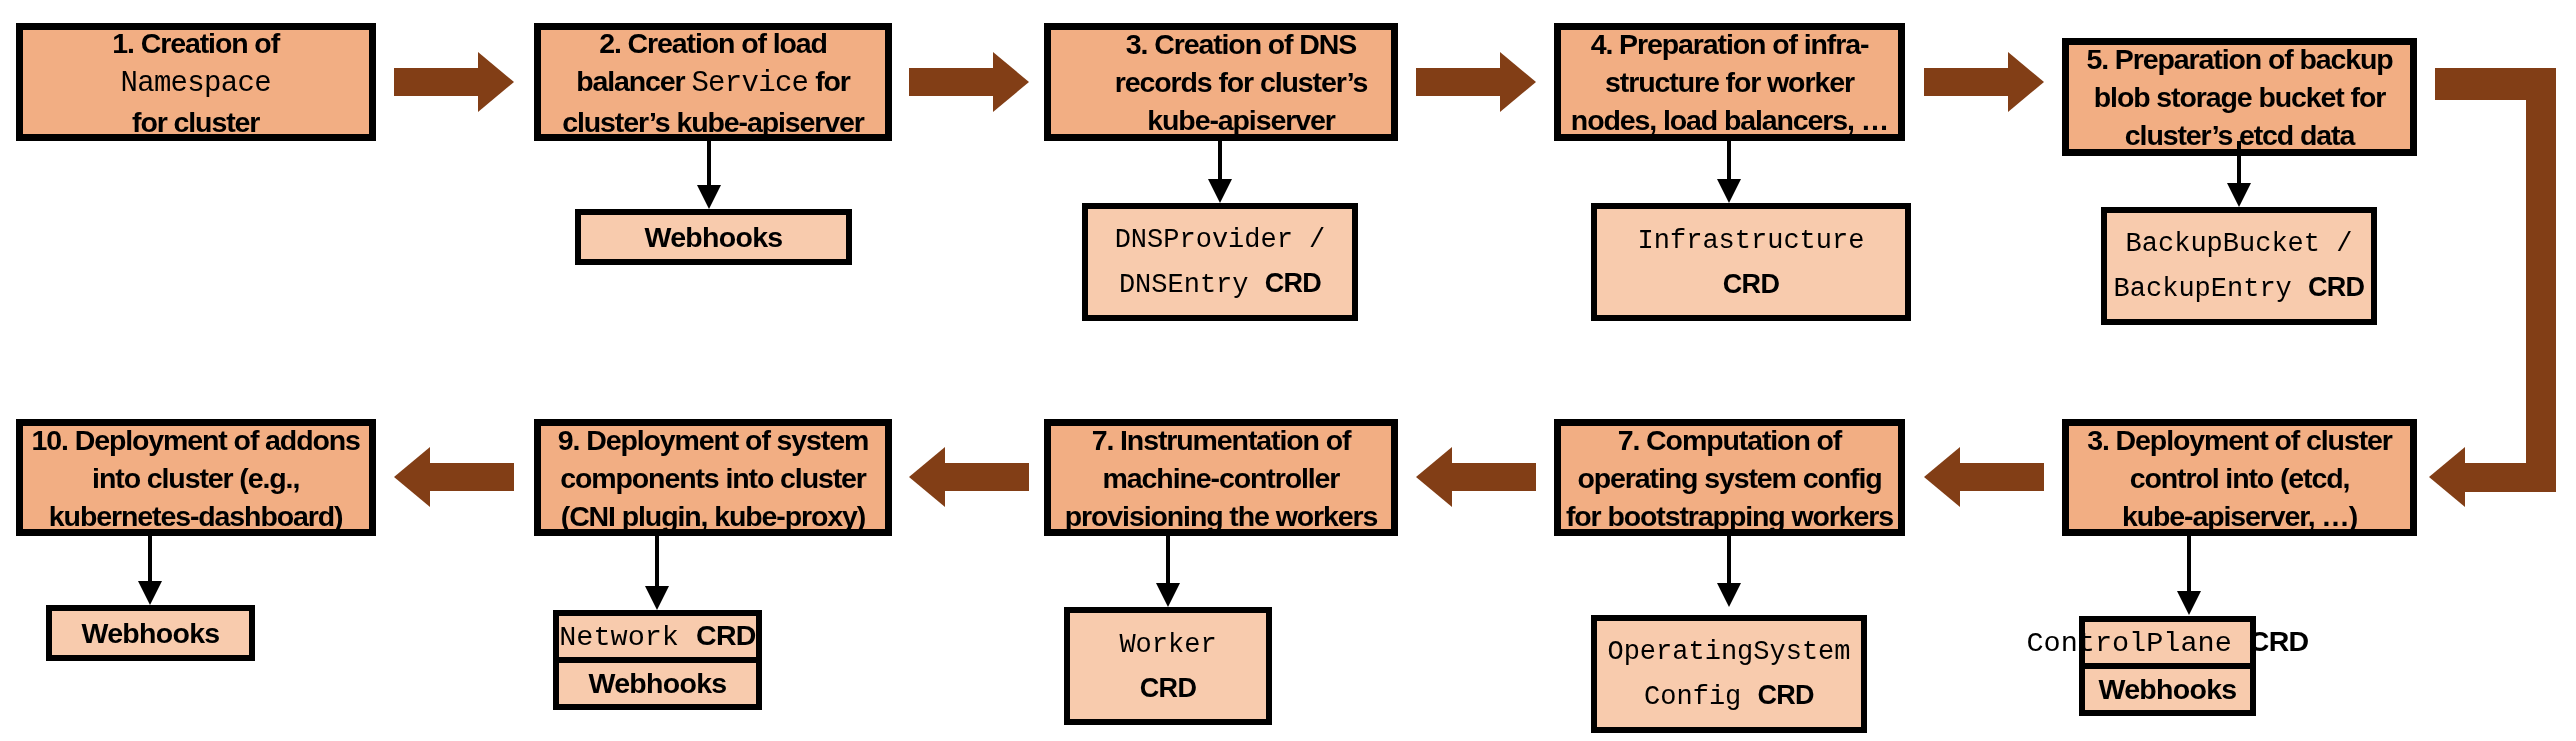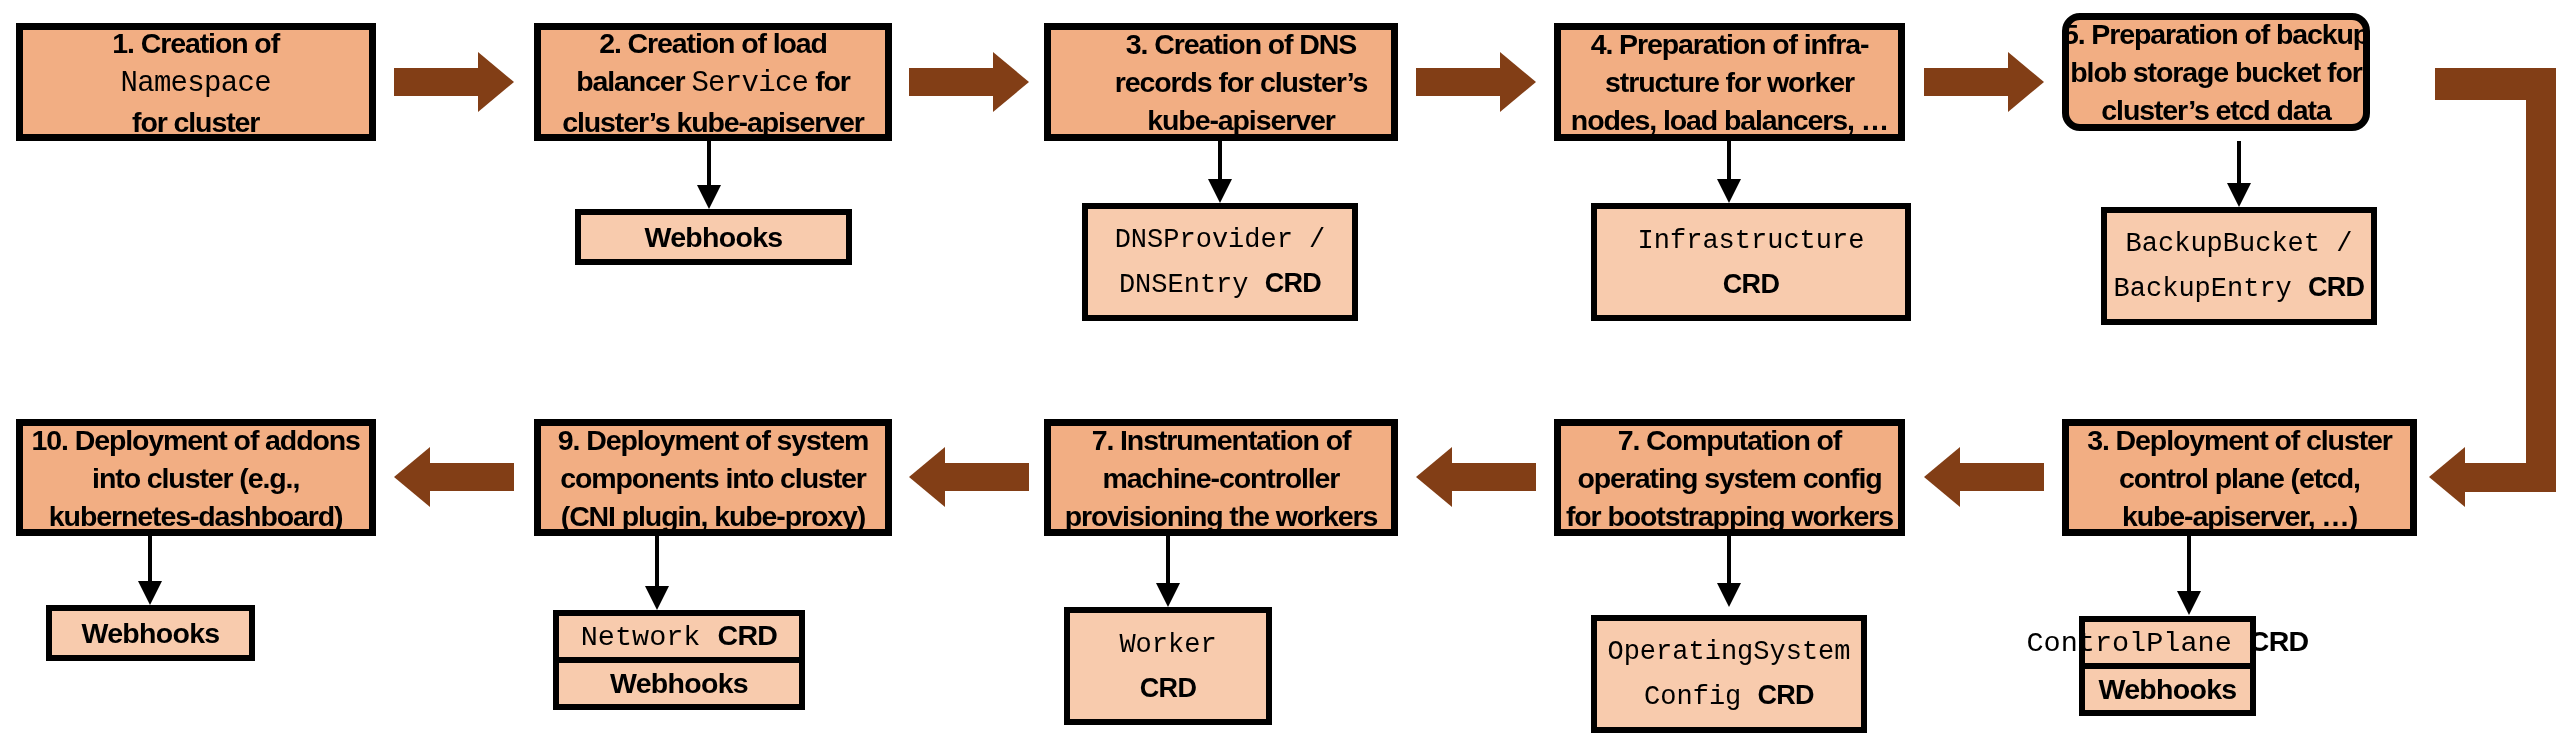--- a/index.html
+++ b/index.html
@@ -26,21 +26,21 @@
   }
   .tline .mono{
     font-family:"Liberation Mono","DejaVu Sans Mono",monospace;
     font-weight:normal;letter-spacing:-0.7px;font-size:29px;
   }
   .tline .sans{font-family:"Liberation Sans",sans-serif;}
   #step-1{left:15.7px;top:23px;width:360px;height:118px;}
   #step-2{left:534px;top:23px;width:358px;height:118px;}
   #step-3{left:1044px;top:23px;width:354px;height:118px;padding-left:40px;}
   #step-4{left:1554px;top:23px;width:351px;height:118px;}
-  #step-5{left:2062px;top:13px;width:308px;height:118px;border-radius:18px;}
+  #step-5{left:2062px;top:38px;width:355px;height:118px;}
   #step-6{left:2062px;top:419px;width:355px;height:117px;}
   #step-7{left:1554px;top:419px;width:351px;height:117px;}
   #step-8{left:1044px;top:419px;width:354px;height:117px;}
   #step-9{left:534px;top:419px;width:358px;height:117px;}
   #step-10{left:15.7px;top:419px;width:360px;height:117px;}
   
   .sub{position:absolute;}
   .sub-box{
     box-sizing:border-box;background:var(--sub-fill);border:6.4px solid var(--line);
     display:flex;flex-direction:column;align-items:center;justify-content:center;
@@ -56,21 +56,21 @@
   .sub.stacked .sub-box .sline{line-height:27px;}
   .sub.stacked .sub-box + .sub-box{margin-top:-6.4px;}
   #sub-2{left:575px;top:209px;width:277px;}
   #sub-3{left:1082px;top:203px;width:276px;}
   #sub-4{left:1591px;top:203px;width:320px;}
   #sub-5{left:2101px;top:207px;width:276px;}
   #sub-6{left:2079px;top:616px;width:177px;}
   #sub-6 .sub-box:first-child{font-size:21.4px;}
   #sub-7{left:1591px;top:607px;width:276px;margin-top:8px;}
   #sub-8{left:1064px;top:607px;width:208px;}
-  #sub-9{left:553px;top:610px;width:252px;}
+  #sub-9{left:553px;top:610px;width:209px;}
   #sub-10{left:46px;top:605px;width:209px;}
   .sub-box{width:100%;}
   
   .vconn{position:absolute;width:0;}
   .vconn .stem{position:absolute;left:-2.1px;top:0;bottom:21.4px;width:4.3px;background:var(--line);}
   .vconn .vhead{
     position:absolute;bottom:0;left:-12px;width:0;height:0;
     border-left:12px solid transparent;border-right:12px solid transparent;
     border-top:24px solid var(--line);
   }
@@ -146,21 +146,21 @@
   <div class="main-box" id="step-5">
       <div class="title">
         <div class="tline"><span class="sans">5. Preparation of backup</span></div>
         <div class="tline"><span class="sans">blob storage bucket for</span></div>
         <div class="tline"><span class="sans">cluster’s etcd data</span></div>
       </div>
     </div>
   <div class="main-box" id="step-6">
       <div class="title">
         <div class="tline"><span class="sans">3. Deployment of cluster</span></div>
-        <div class="tline"><span class="sans">control plane (etcd,</span></div>
+        <div class="tline"><span class="sans">control into (etcd,</span></div>
         <div class="tline"><span class="sans">kube-apiserver, …)</span></div>
       </div>
     </div>
   <div class="main-box" id="step-7">
       <div class="title">
         <div class="tline"><span class="sans">7. Computation of</span></div>
         <div class="tline"><span class="sans">operating system config</span></div>
         <div class="tline"><span class="sans">for bootstrapping workers</span></div>
       </div>
     </div>

